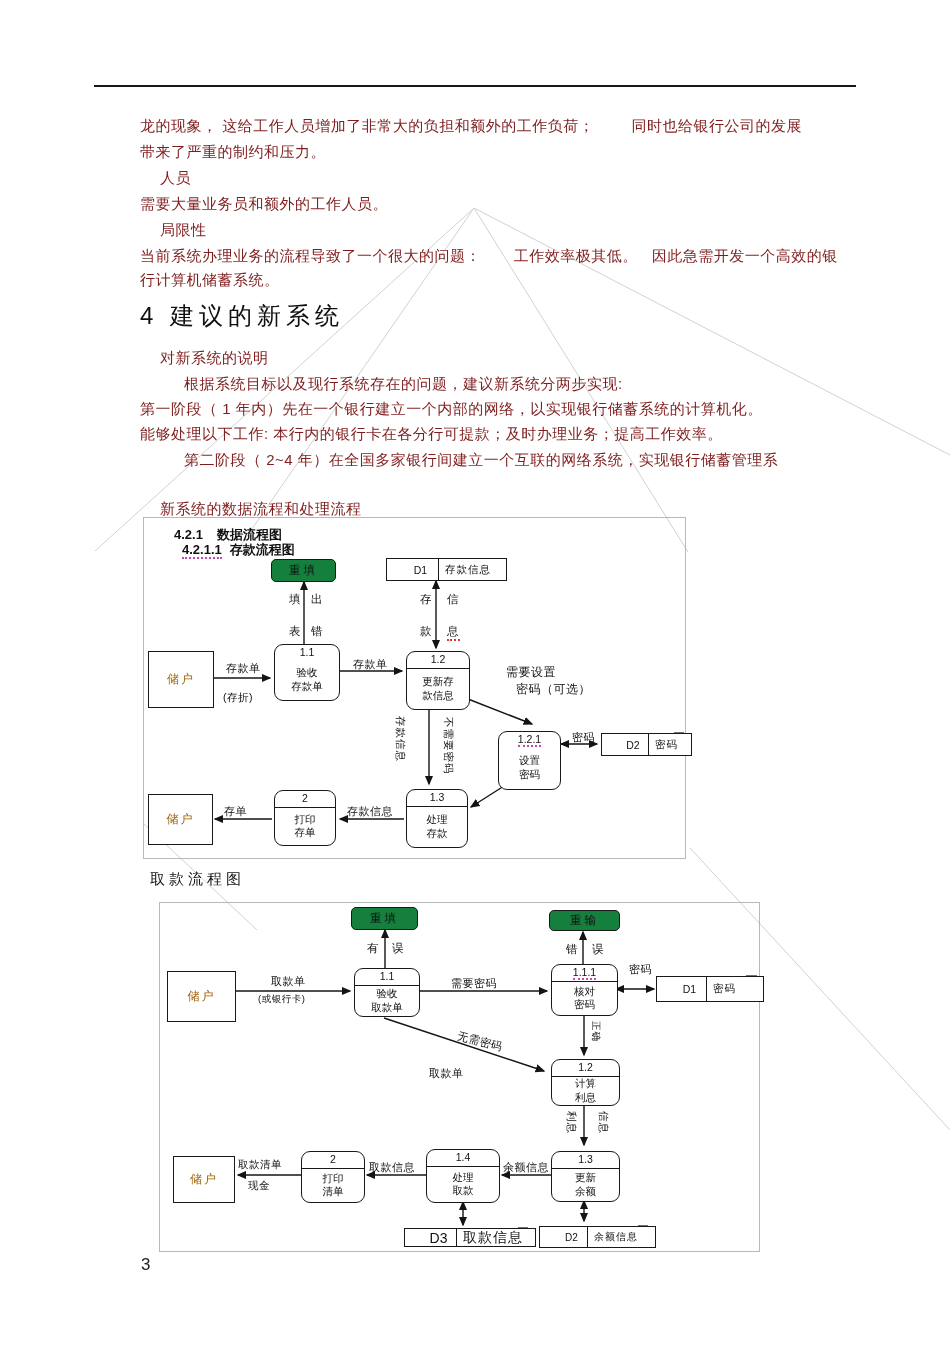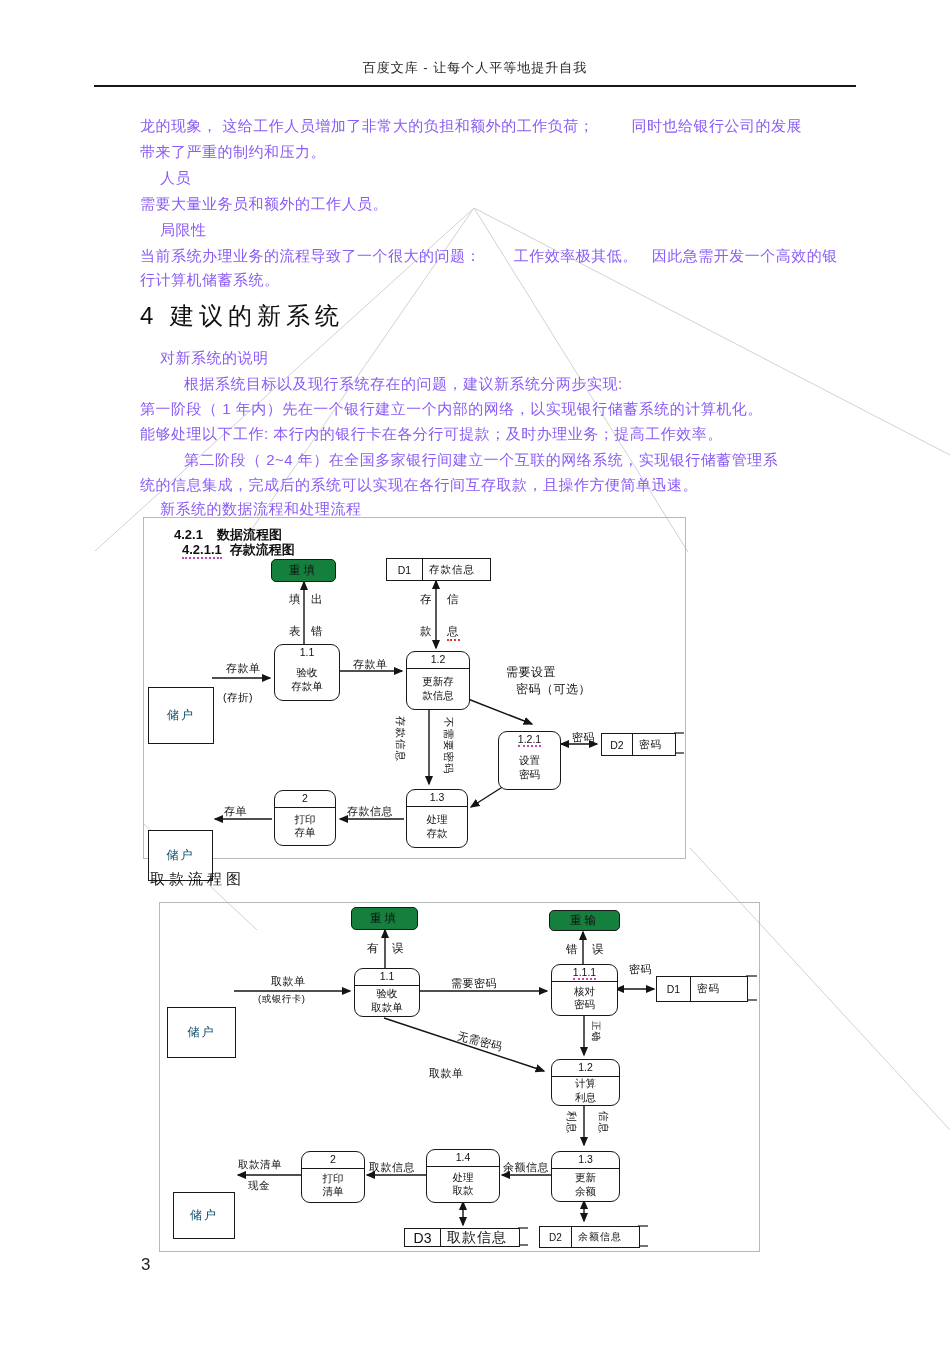--- a/index.html
+++ b/index.html
@@ -3,36 +3,36 @@
 <meta charset="utf-8">
 <style>
   html,body{margin:0;padding:0;background:#fff;}
   .page{position:relative;width:950px;height:1345px;background:#ffffff;overflow:hidden;
         font-family:"Liberation Sans","DejaVu Sans",sans-serif;color:#1a1a1a;}
   .abs{position:absolute;}
   
   .hdr{position:absolute;top:59px;left:0;width:100%;text-align:center;font-size:13px;color:#262626;letter-spacing:1px;}
   .hdr-rule{position:absolute;top:85px;left:94px;width:762px;height:2px;background:#171717;}
   
-  .bl{position:absolute;font-size:15px;line-height:20px;white-space:pre;letter-spacing:0.5px;color:#8b5cf6;}
+  .bl{position:absolute;font-size:15px;line-height:20px;white-space:pre;letter-spacing:0.5px;color:#7f1d1d;}
   .h1{position:absolute;font-size:24px;letter-spacing:5px;color:#0f0f0f;white-space:pre;text-align:right;}
   
   .frame{position:absolute;border:1px solid #b8b8b8;background:transparent;}
   .dsvg{position:absolute;left:0;top:0;pointer-events:none;}
   
   .proc{position:absolute;background:#fff;border:1.5px solid #191919;border-radius:9px;
         display:flex;flex-direction:column;font-size:10.5px;line-height:1.3;text-align:center;color:#101010;}
   .proc .num{width:100%;padding-top:1px;}
   .proc.div .num{border-bottom:1.7px solid #191919;padding-bottom:1px;}
   .proc .pbody{flex:1;display:flex;flex-direction:column;justify-content:center;}
   .entity{position:absolute;background:#fff;border:1.6px solid #191919;display:flex;align-items:center;justify-content:center;
-          font-size:12px;letter-spacing:2px;color:#0c4a6e;margin-top:36px;}
+          font-size:12px;letter-spacing:2px;color:#a16207;}
   .term{position:absolute;background:#15803d;border:1.5px solid #191919;border-radius:5px;display:flex;align-items:center;justify-content:center;
         font-size:11.5px;letter-spacing:3px;color:#101010;}
-  .store{position:absolute;background:#fff;border:1.4px solid #191919;display:flex;font-size:10.5px;color:#101010;}
+  .store{position:absolute;background:#fff;border:1.4px solid #191919;display:flex;font-size:10.5px;color:#101010;padding-left:16px;}
   .store .sid{width:33px;border-right:1.4px solid #191919;display:flex;align-items:center;justify-content:center;}
   .store .sname{flex:1;display:flex;align-items:center;padding-left:6px;letter-spacing:1px;white-space:nowrap;}
   .lbl{position:absolute;font-size:11px;white-space:nowrap;color:#101010;letter-spacing:0.5px;}
   .vlbl{position:absolute;writing-mode:vertical-rl;text-orientation:sideways;font-size:10.5px;white-space:nowrap;color:#101010;letter-spacing:1px;}
   .g22{position:absolute;display:grid;grid-template-columns:13px 13px;row-gap:17px;font-size:11.5px;color:#101010;}
   .g12{position:absolute;display:grid;grid-template-columns:13px 13px;font-size:11.5px;color:#101010;}
   .dt{position:absolute;font-weight:bold;font-size:13px;color:#101010;white-space:pre;}
   .mu{border-bottom:2px dotted #c04ab8;}
   .ru{border-bottom:2px dotted #cc3a3a;}
   .pgnum{position:absolute;font-size:17px;color:#222;}
@@ -47,39 +47,37 @@
     <g stroke="#c2c2c2" stroke-width="1" opacity="0.75">
       <line x1="95" y1="551" x2="474" y2="208"></line>
       <line x1="474" y1="208" x2="950" y2="455"></line>
       <line x1="474" y1="208" x2="236" y2="552"></line>
       <line x1="474" y1="208" x2="688" y2="552"></line>
       <line x1="143" y1="823" x2="257" y2="930"></line>
       <line x1="690" y1="848" x2="950" y2="1130"></line>
     </g>
   </svg>
 
-  <div class="hdr">百度文库  - 让每个人平等地提升自我</div>
   <div class="hdr-rule"></div>
 
   <div class="bl" style="left:140px;top:116px;">龙的现象， 这给工作人员增加了非常大的负担和额外的工作负荷；        同时也给银行公司的发展</div>
   <div class="bl" style="left:140px;top:142px;">带来了严重的制约和压力。</div>
   <div class="bl" style="left:160px;top:168px;">人员</div>
   <div class="bl" style="left:140px;top:194px;">需要大量业务员和额外的工作人员。</div>
   <div class="bl" style="left:160px;top:220px;">局限性</div>
   <div class="bl" style="left:140px;top:246px;">当前系统办理业务的流程导致了一个很大的问题：       工作效率极其低。   因此急需开发一个高效的银</div>
   <div class="bl" style="left:140px;top:270px;">行计算机储蓄系统。</div>
 
   <div class="h1" style="left:140px;top:300px;">4 建议的新系统</div>
 
   <div class="bl" style="left:160px;top:348px;">对新系统的说明</div>
   <div class="bl" style="left:184px;top:374px;">根据系统目标以及现行系统存在的问题，建议新系统分两步实现:</div>
   <div class="bl" style="left:140px;top:399px;">第一阶段（ 1 年内）先在一个银行建立一个内部的网络，以实现银行储蓄系统的计算机化。</div>
   <div class="bl" style="left:140px;top:424px;">能够处理以下工作: 本行内的银行卡在各分行可提款；及时办理业务；提高工作效率。</div>
   <div class="bl" style="left:184px;top:450px;">第二阶段（ 2~4 年）在全国多家银行间建立一个互联的网络系统，实现银行储蓄管理系</div>
-  <div class="bl" style="left:140px;top:475px;">统的信息集成，完成后的系统可以实现在各行间互存取款，且操作方便简单迅速。</div>
   <div class="bl" style="left:160px;top:499px;">新系统的数据流程和处理流程</div>
 
   <div class="frame" style="left:143px;top:517px;width:541px;height:340px;">
 
     <svg class="dsvg" width="541" height="340">
       <defs>
         <marker id="ah1" markerWidth="8" markerHeight="7" refX="6" refY="3" orient="auto-start-reverse">
           <path d="M0,0 L7,3 L0,6 Z" fill="#141414"></path>
         </marker>
       </defs>

